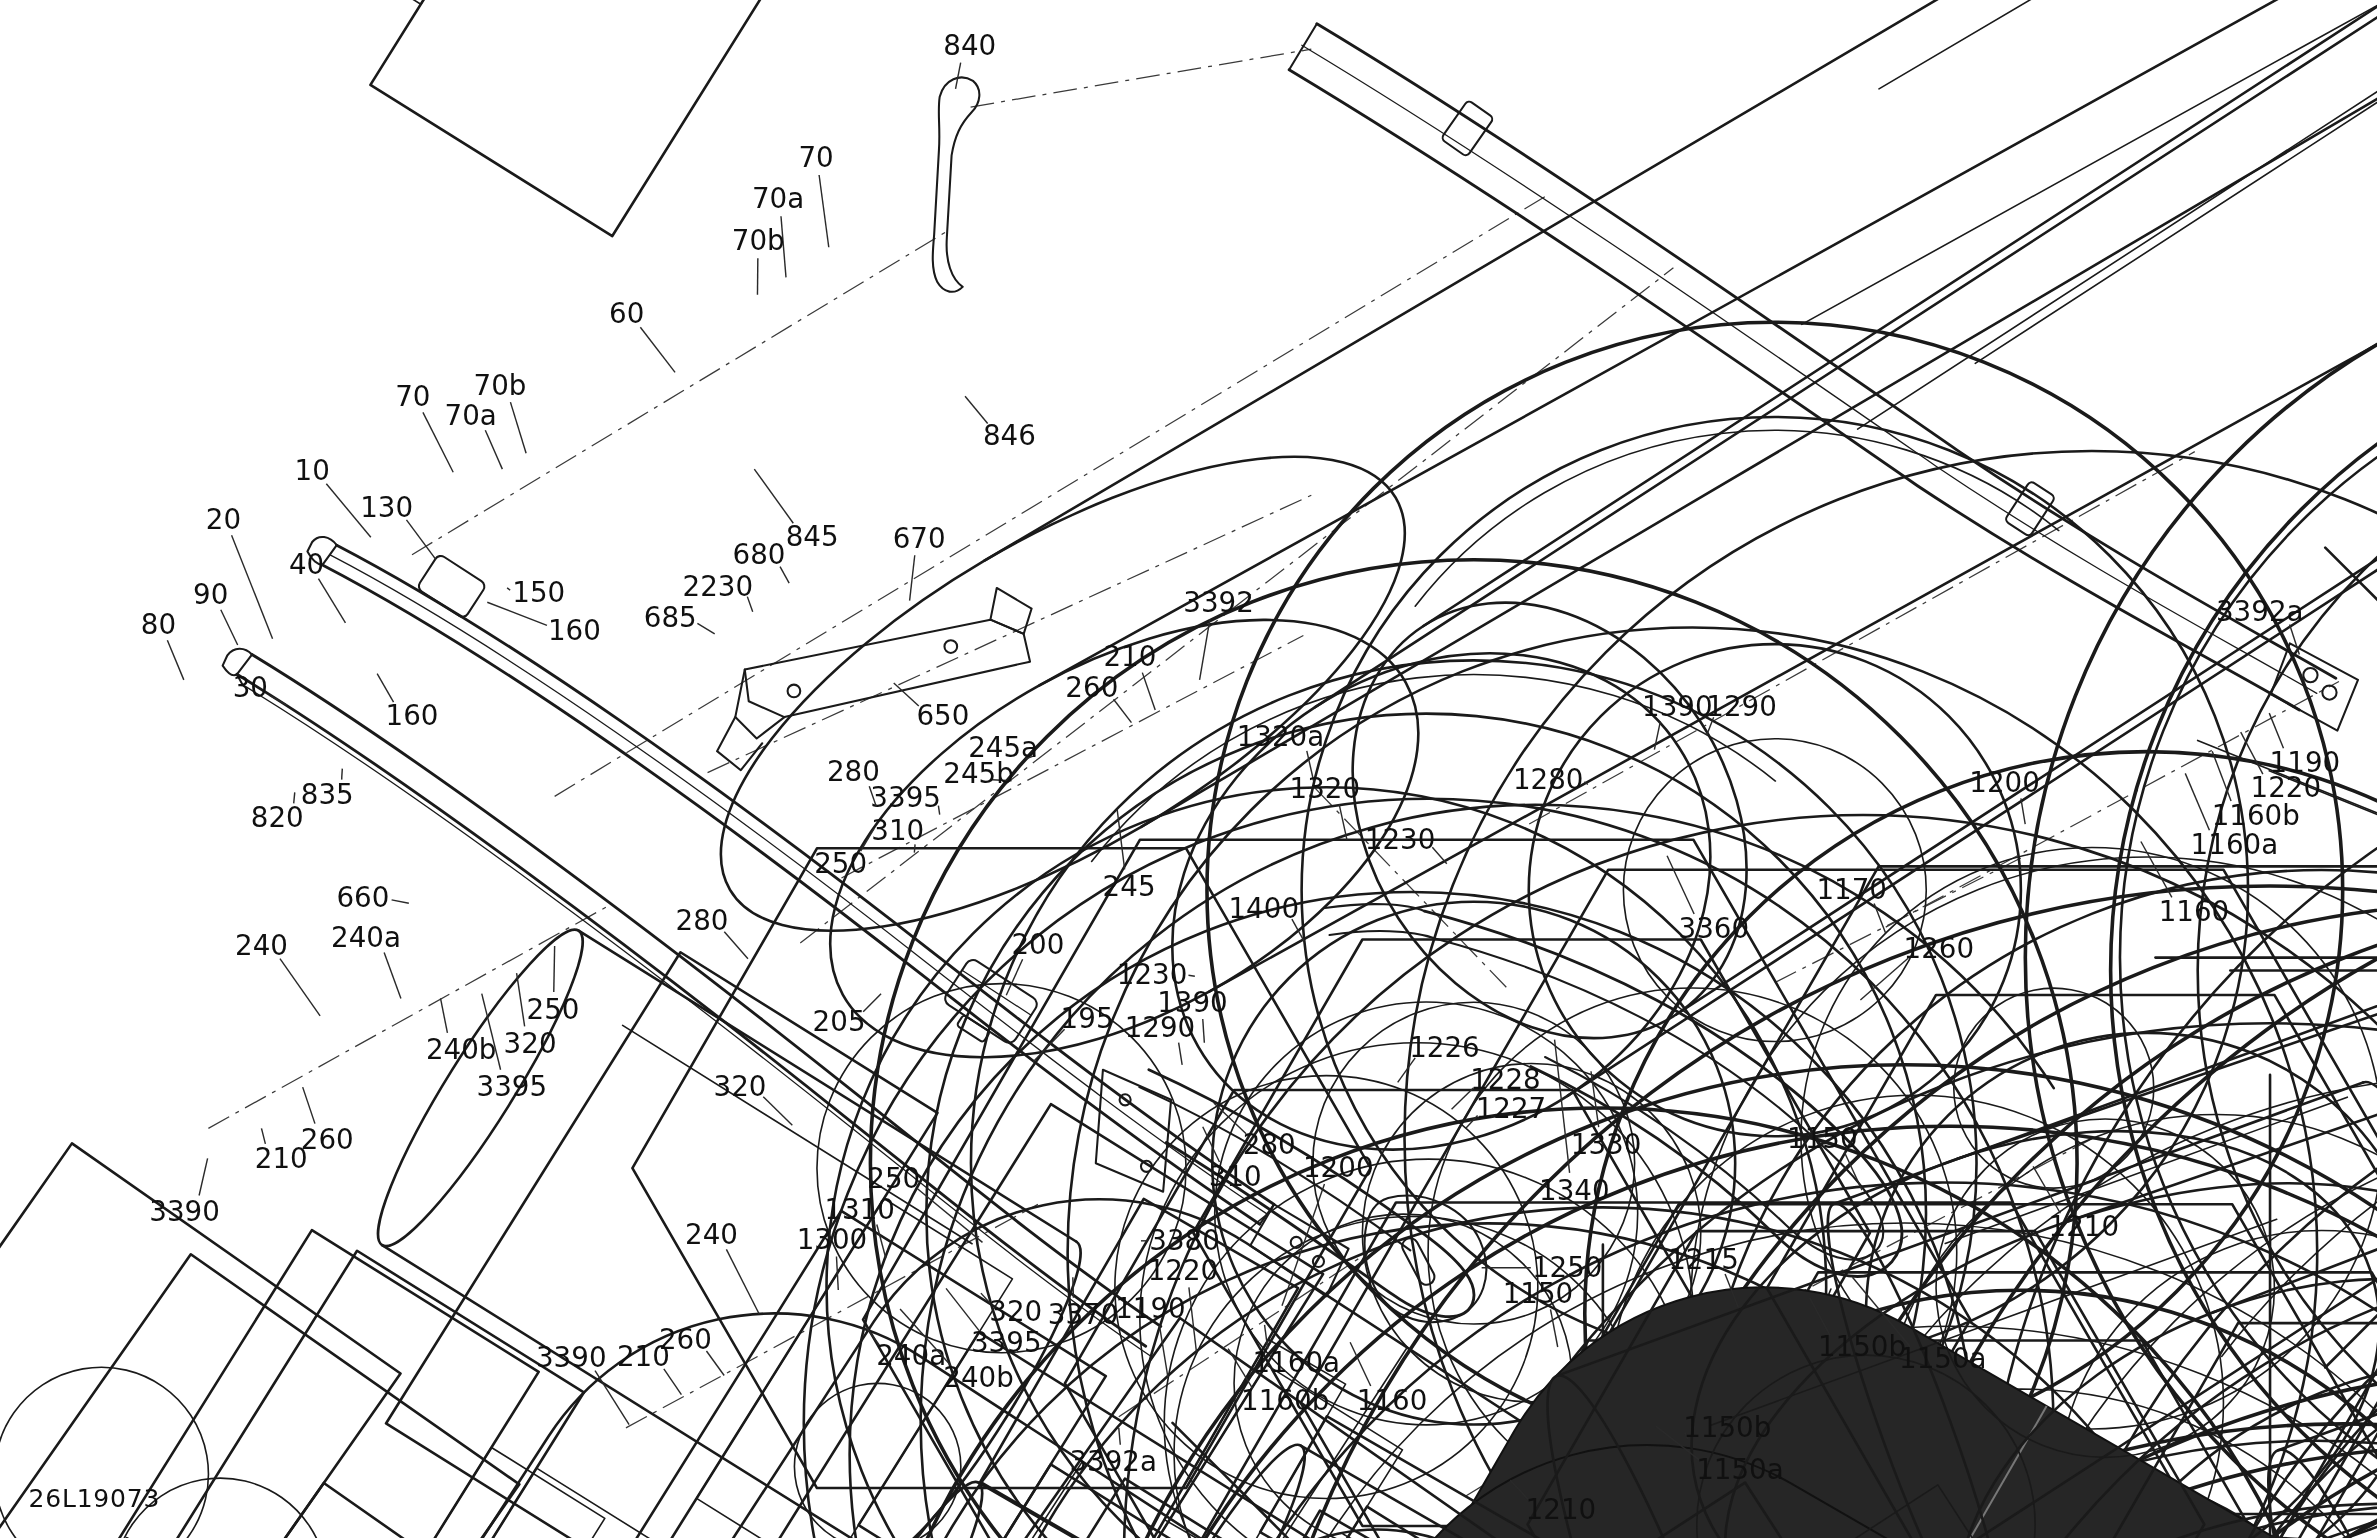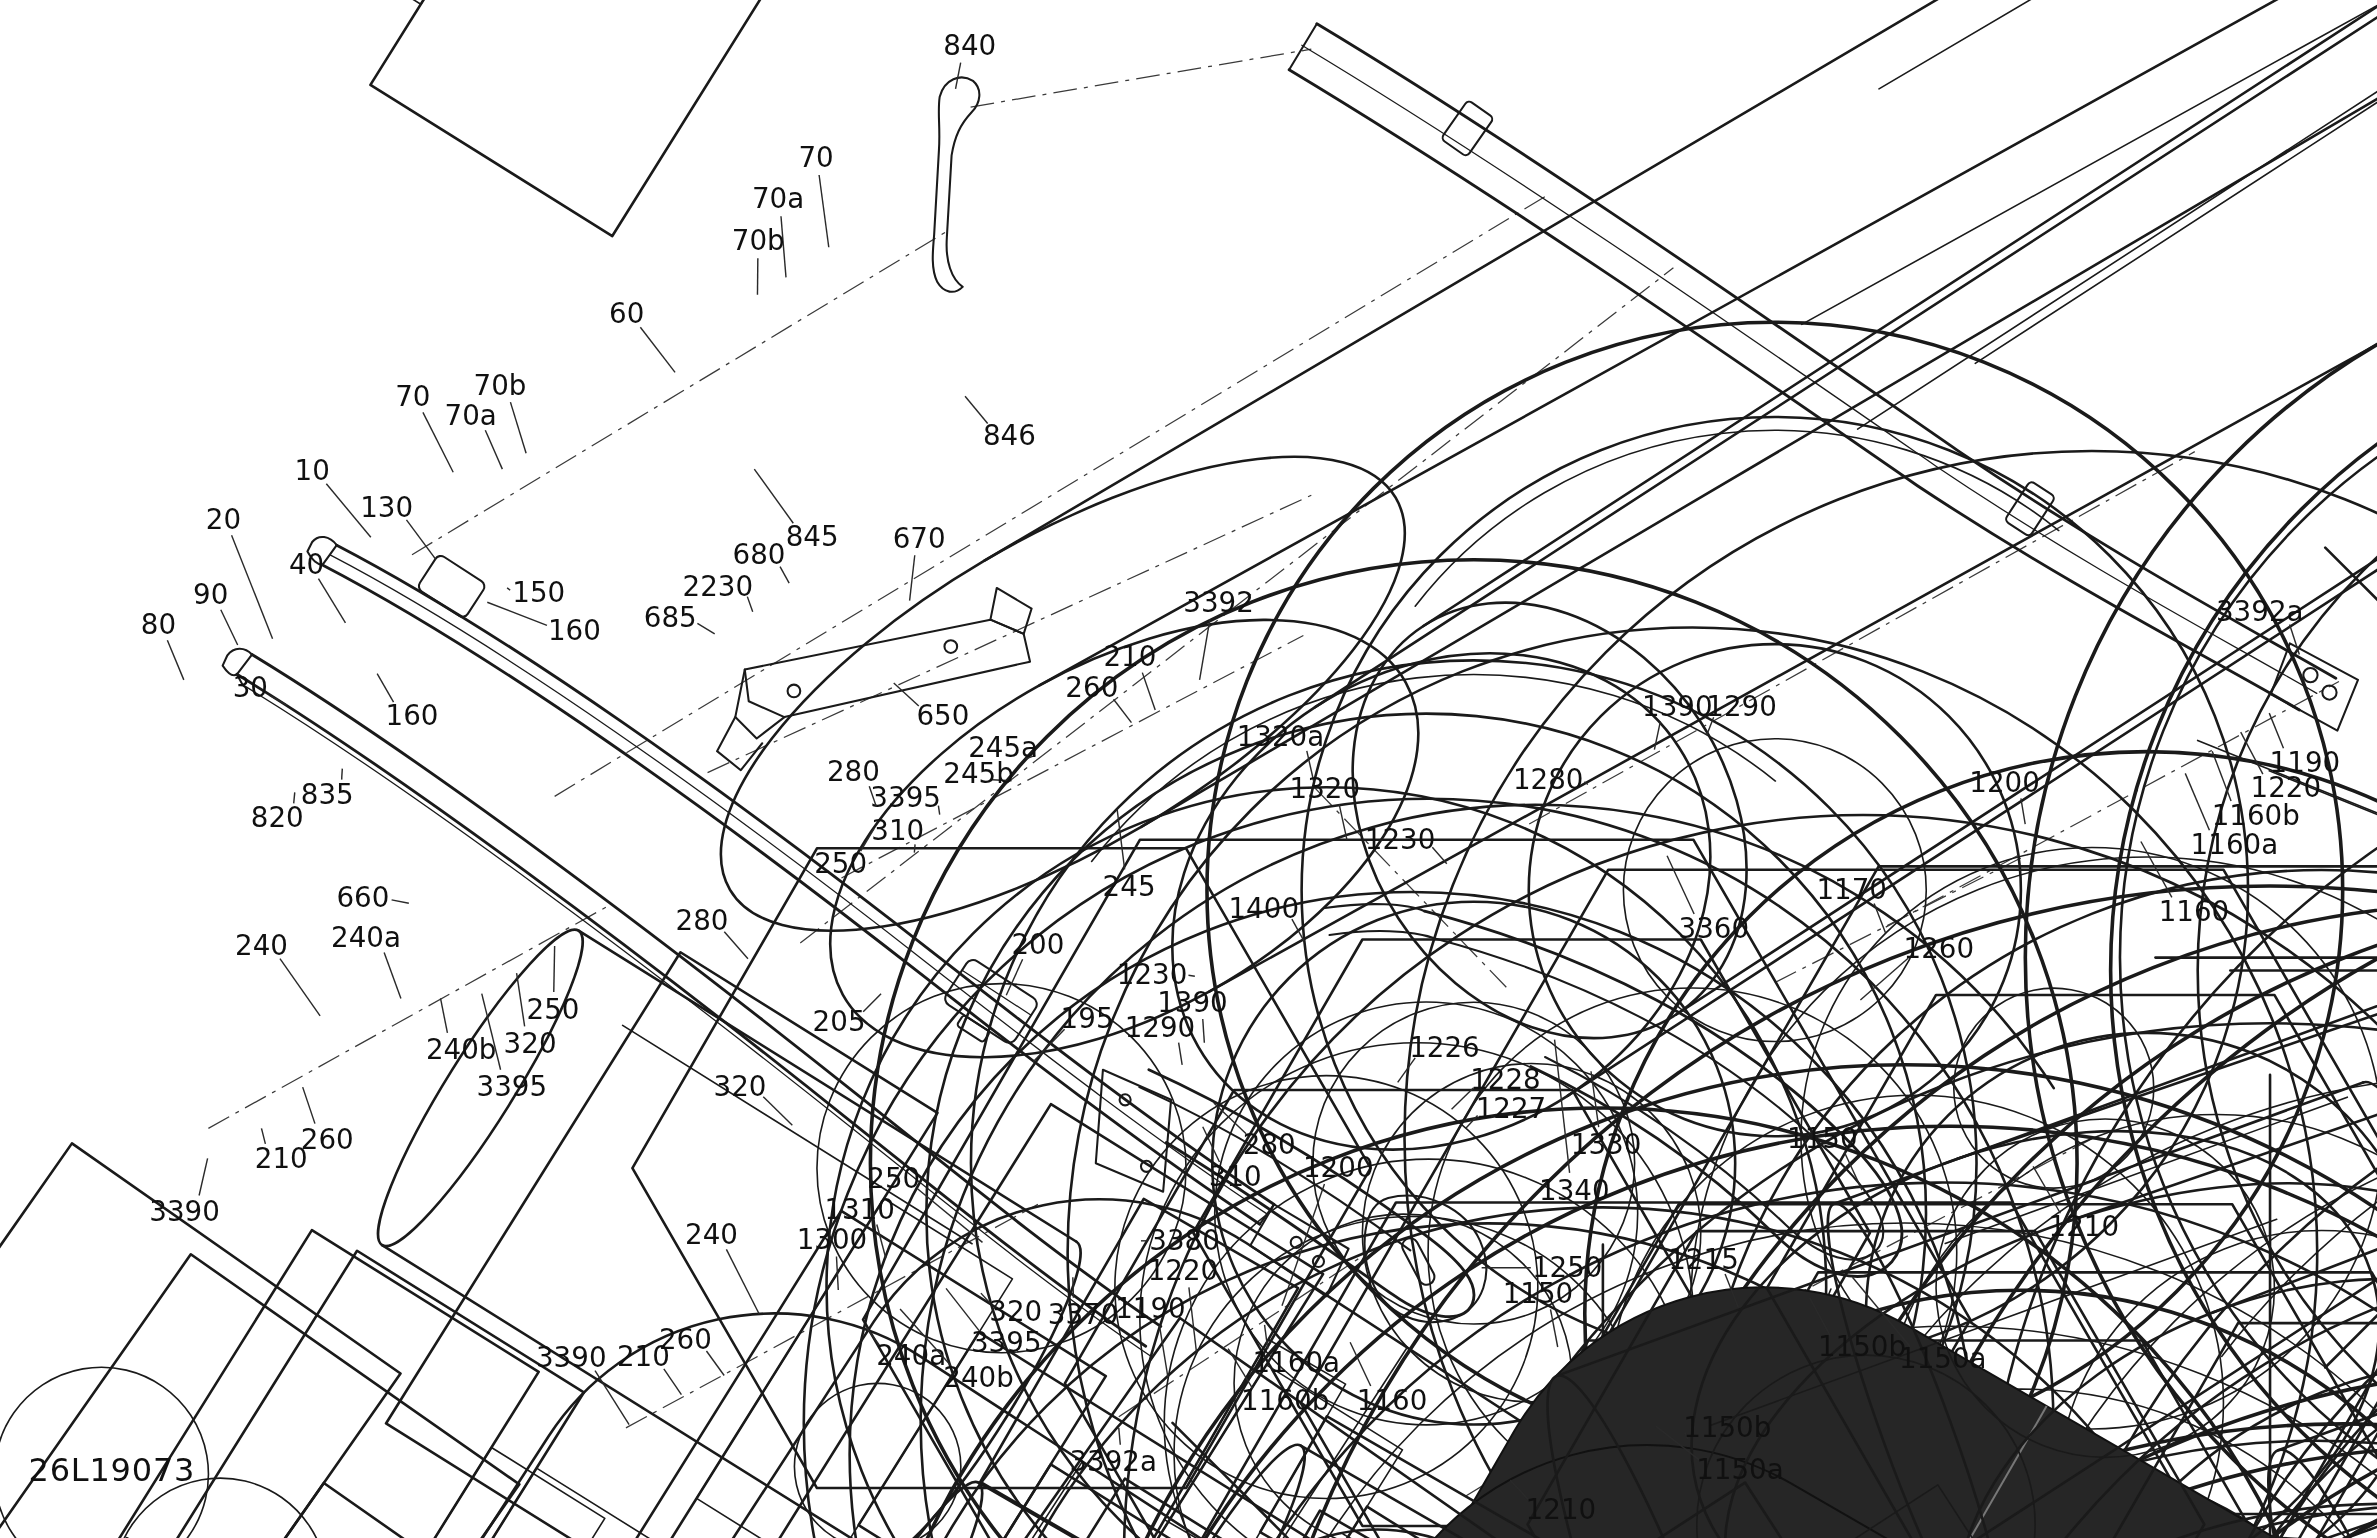--- a/index.html
+++ b/index.html
@@ -5,21 +5,21 @@
   html,body{margin:0;padding:0;background:#e8e8e8;}
   .page{position:relative;width:2377px;height:1538px;background:#ffffff;overflow:hidden;
         font-family:"DejaVu Sans", sans-serif;}
   svg{position:absolute;left:0;top:0;}
   .ink{stroke:#1a1a1a;fill:none;stroke-width:2.6;stroke-linecap:round;stroke-linejoin:round;}
   .thin{stroke-width:1.6;}
   .thick{stroke-width:3.6;}
   .axis{stroke:#3a3a3a;fill:none;stroke-width:1.6;stroke-dasharray:30 9 5 9;}
   .leader{stroke:#2a2a2a;stroke-width:1.8;}
   .plabel{font-family:"DejaVu Sans", sans-serif;font-size:35px;fill:#101010;}
-  .docnum{position:absolute;left:28.5px;top:1451px;font-size:32px;color:#101010;letter-spacing:0.8px;}
+  .docnum{position:absolute;left:28.5px;top:1484px;font-size:25px;color:#101010;letter-spacing:0.8px;}
   symbol *{vector-effect:non-scaling-stroke;}
 </style>
 </head>
 <body>
 
 <div class="page">
 <svg id="diagram-svg" width="2377" height="1538" viewBox="0 0 3000 1941">
 
   <defs>
     <symbol id="s-wheel-spoked" viewBox="-65 -65 130 130" overflow="visible">

